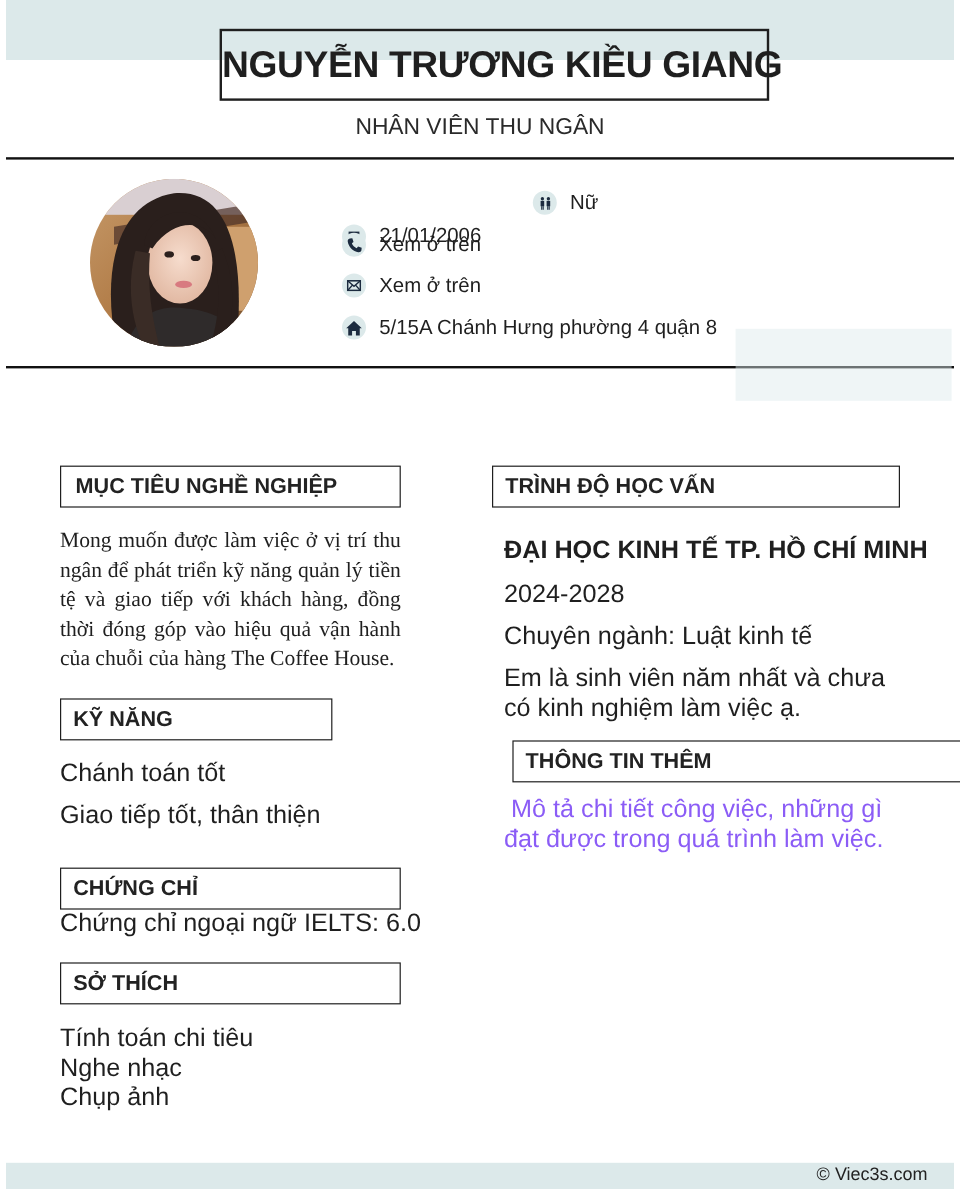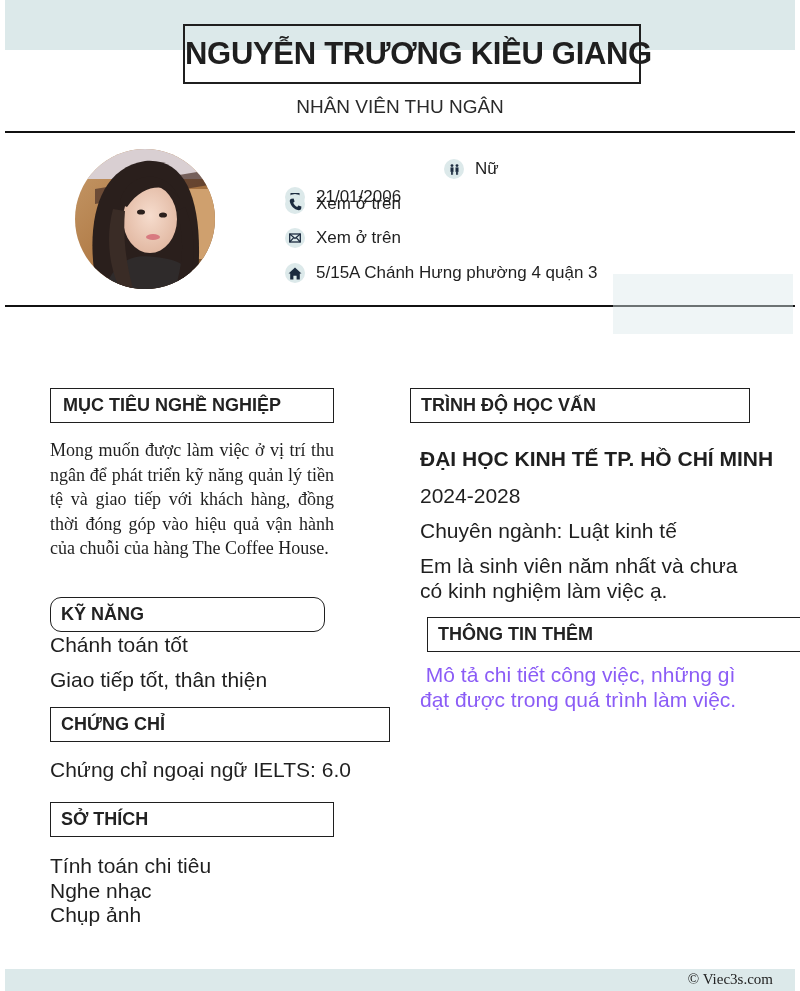--- a/index.html
+++ b/index.html
@@ -17,21 +17,21 @@
   .info-row { display:flex; align-items:center; font-size:17px; color:#1f1f1f; white-space:nowrap; }
   .icon-circle { width:20px; height:20px; border-radius:50%; background:#dce9ea; display:inline-flex;
                  align-items:center; justify-content:center; margin-right:11px; flex-shrink:0; }
   .overlay-box { left:613px; top:274px; width:180px; height:60px; background:rgba(220,233,234,0.45); }
   .sec-head { border:1.5px solid #1f1f1f; box-sizing:border-box; height:35px; display:flex; align-items:center;
               padding-left:10px; font-size:18px; font-weight:bold; color:#222; }
   .body-text { font-size:21px; color:#1f1f1f; }
   .serif-par { font-family:"Liberation Serif", serif; font-size:18px; line-height:24.6px; text-align:justify; color:#1f1f1f; }
   .muted { color:#8b5cf6; }
   .footer { left:5px; top:969px; width:790px; height:22px; background:#dce9ea; }
-  .footer-text { right:27px; top:969px; font-family:Liberation Serif, serif; font-size:15px; color:#222; line-height:20px; }
+  .footer-text { right:27px; top:969px; font-family:Liberation Sans, sans-serif; font-size:15px; color:#222; line-height:20px; }
 </style>
 </head>
 <body>
 
 <div class="abs top-band"></div>
 
 <div class="abs name-box" style="left:171px;top:24px;">
   <span class="name-text">NGUYỄN TRƯƠNG KIỀU GIANG</span>
 </div>
 
@@ -129,34 +129,34 @@
   </span>
   <span>Xem ở trên</span>
 </div>
 
 <div class="abs info-row" style="left:285px;top:263px;">
   <span class="icon-circle">
     <svg width="14" height="13" viewBox="0 0 14 13">
         <path d="M7,0.5 L13.5,6.5 L11.8,6.5 L11.8,12.5 L8.6,12.5 L8.6,8.8 L5.4,8.8 L5.4,12.5 L2.2,12.5 L2.2,6.5 L0.5,6.5 Z" fill="#1c2b3f"></path>
       </svg>
   </span>
-  <span>5/15A Chánh Hưng phường 4 quận 3</span>
+  <span>5/15A Chánh Hưng phường 4 quận 8</span>
 </div>
 
 <div class="abs hr" style="top:305px;"></div>
 <div class="abs overlay-box"></div>
 
 <div class="abs sec-head" style="left:50px;top:388px;width:284px;padding-left:12px;">MỤC TIÊU NGHỀ NGHIỆP</div>
 <div class="abs serif-par" style="left:50px;top:438px;width:284px;">Mong muốn được làm việc ở vị trí thu ngân để phát triển kỹ năng quản lý tiền tệ và giao tiếp với khách hàng, đồng thời đóng góp vào hiệu quả vận hành của chuỗi của hàng The Coffee House.</div>
 
-<div class="abs sec-head" style="left:50px;top:597px;width:275px;border-radius:11px;">KỸ NĂNG</div>
+<div class="abs sec-head" style="left:50px;top:582px;width:227px;">KỸ NĂNG</div>
 <div class="abs body-text" style="left:50px;top:633px;">Chánh toán tốt</div>
 <div class="abs body-text" style="left:50px;top:668px;">Giao tiếp tốt, thân thiện</div>
 
-<div class="abs sec-head" style="left:50px;top:707px;width:340px;">CHỨNG CHỈ</div>
+<div class="abs sec-head" style="left:50px;top:723px;width:284px;">CHỨNG CHỈ</div>
 <div class="abs body-text" style="left:50px;top:758px;">Chứng chỉ ngoại ngữ IELTS: 6.0</div>
 
 <div class="abs sec-head" style="left:50px;top:802px;width:284px;">SỞ THÍCH</div>
 <div class="abs body-text" style="left:50px;top:854px;">Tính toán chi tiêu</div>
 <div class="abs body-text" style="left:50px;top:879px;">Nghe nhạc</div>
 <div class="abs body-text" style="left:50px;top:903px;">Chụp ảnh</div>
 
 <div class="abs sec-head" style="left:410px;top:388px;width:340px;">TRÌNH ĐỘ HỌC VẤN</div>
 <div class="abs body-text" style="left:420px;top:447px;font-weight:bold;">ĐẠI HỌC KINH TẾ TP. HỒ CHÍ MINH</div>
 <div class="abs body-text" style="left:420px;top:484px;">2024-2028</div>

